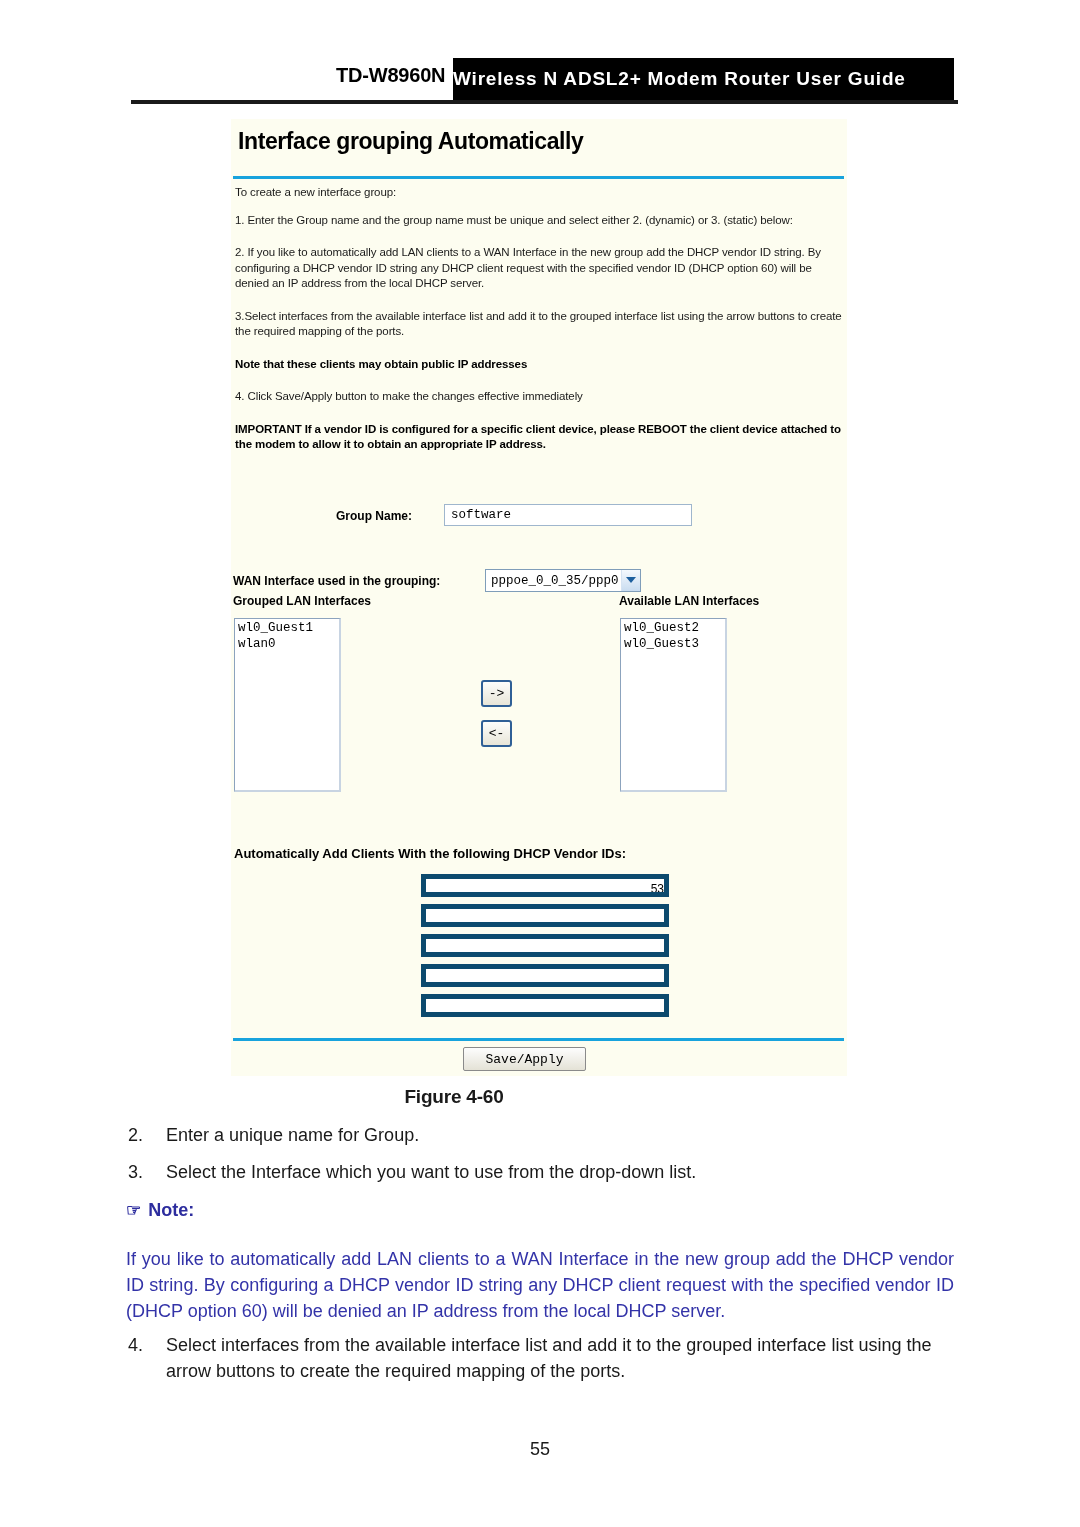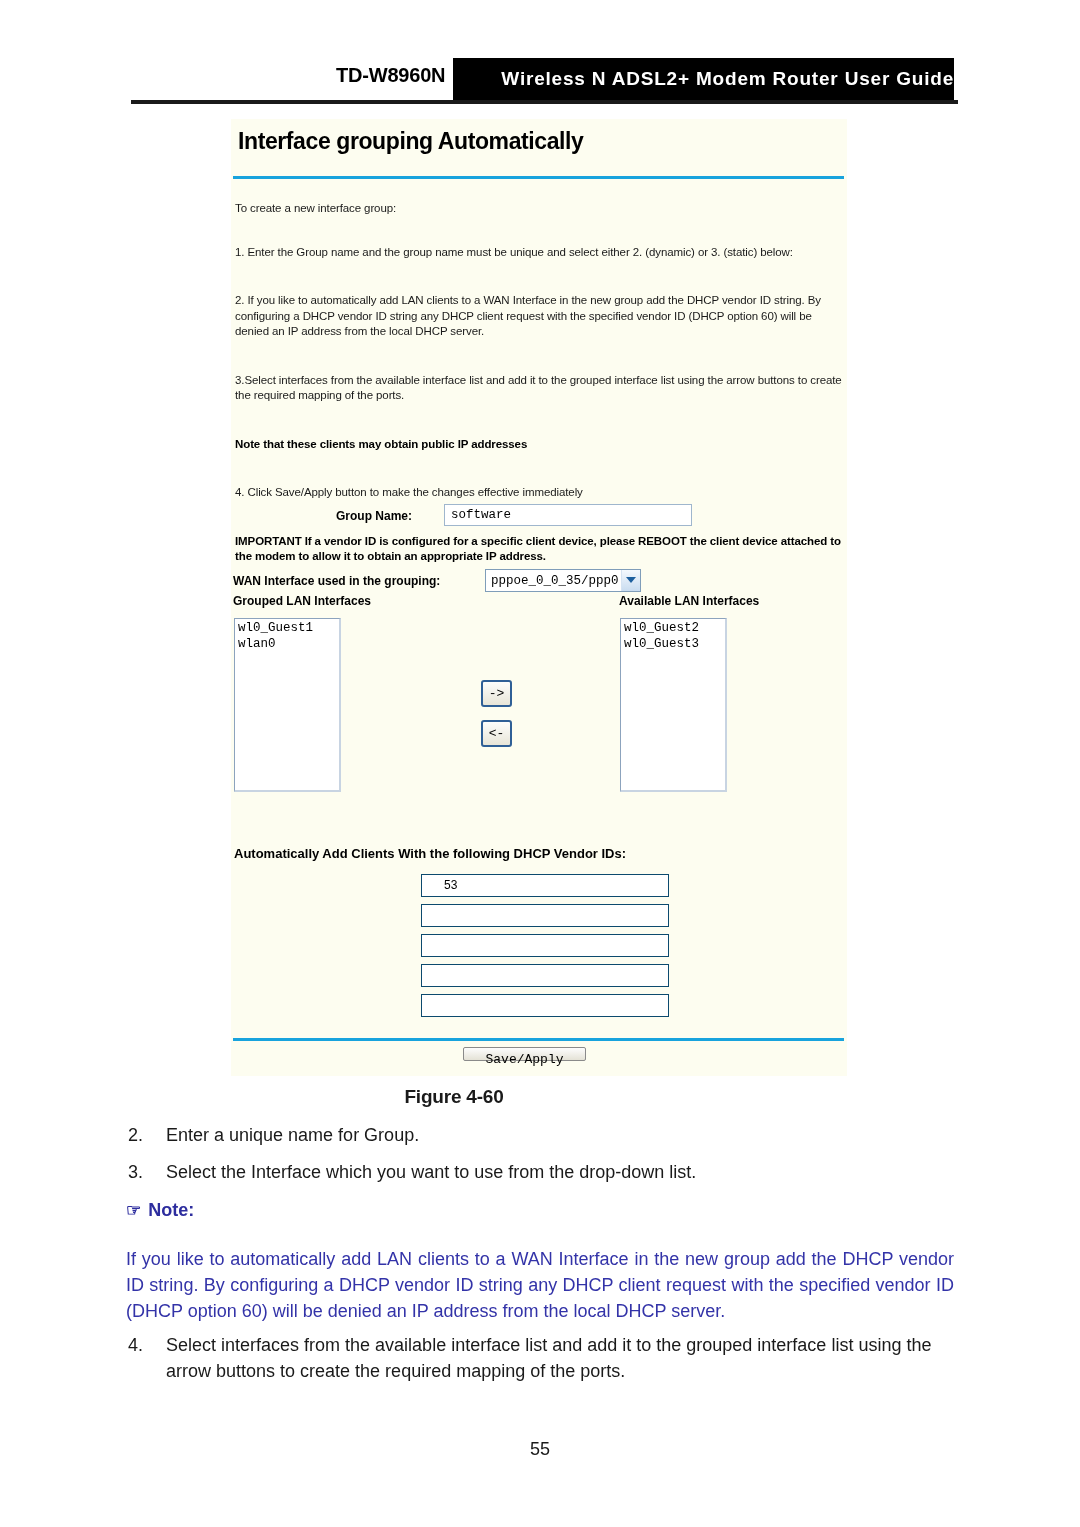--- a/index.html
+++ b/index.html
@@ -41,21 +41,21 @@
     height: 42px;
     background: #000000;
   }
   .hdr-banner-text {
     position: absolute;
     left: 0;
     top: 0;
     width: 501px;
     height: 42px;
     line-height: 42px;
-    text-align: right;
+    text-align: left;
     color: #ffffff;
     font-size: 19px;
     font-weight: bold;
     letter-spacing: 0.8px;
     white-space: nowrap;
   }
   .hdr-rule {
     position: absolute;
     left: 127px;
     top: 100px;
@@ -103,21 +103,21 @@
   .fig-body {
     position: absolute;
     left: 4px;
     top: 66px;
     width: 608px;
   }
   .fig-p {
     font-size: 11.5px;
     line-height: 15.5px;
     color: #1a1a1a;
-    margin: 16px 0 0 0;
+    margin: 0 0 0 0;
     letter-spacing: -0.1px;
   }
   .fig-p.b { font-weight: bold; color: #000; }
   .gap-sm { height: 12px; }
   .gap-md { height: 17px; }
 
   
   .row-group-name {
     position: absolute;
     left: 0;
@@ -272,42 +272,43 @@
     font-size: 13px;
     font-weight: bold;
     white-space: nowrap;
   }
   .vendor-input {
     position: absolute;
     left: 190px;
     width: 248px;
     height: 23px;
     background: #ffffff;
-    border: 1px solid #0c4a6e;
+    border: 5px solid #0c4a6e;
     box-sizing: border-box;
     font-family: "Liberation Sans", sans-serif;
     font-size: 12px;
     line-height: 21px;
     padding-left: 22px;
     color: #000;
     white-space: nowrap;
     overflow: hidden;
+    text-align: right;
   }
   .vendor-input.v0 { top: 755px; }
   .vendor-input.v1 { top: 785px; }
   .vendor-input.v2 { top: 815px; }
   .vendor-input.v3 { top: 845px; }
   .vendor-input.v4 { top: 875px; }
 
   .btn-save {
     position: absolute;
     left: 232px;
     top: 928px;
     width: 123px;
-    height: 14px;
+    height: 24px;
     background: linear-gradient(#fdfdfd, #e4e2d6);
     border: 1px solid #8a8a8a;
     border-radius: 2px;
     box-sizing: border-box;
     font-family: "Liberation Mono", monospace;
     font-size: 13px;
     line-height: 23px;
     text-align: center;
     color: #000;
   }

